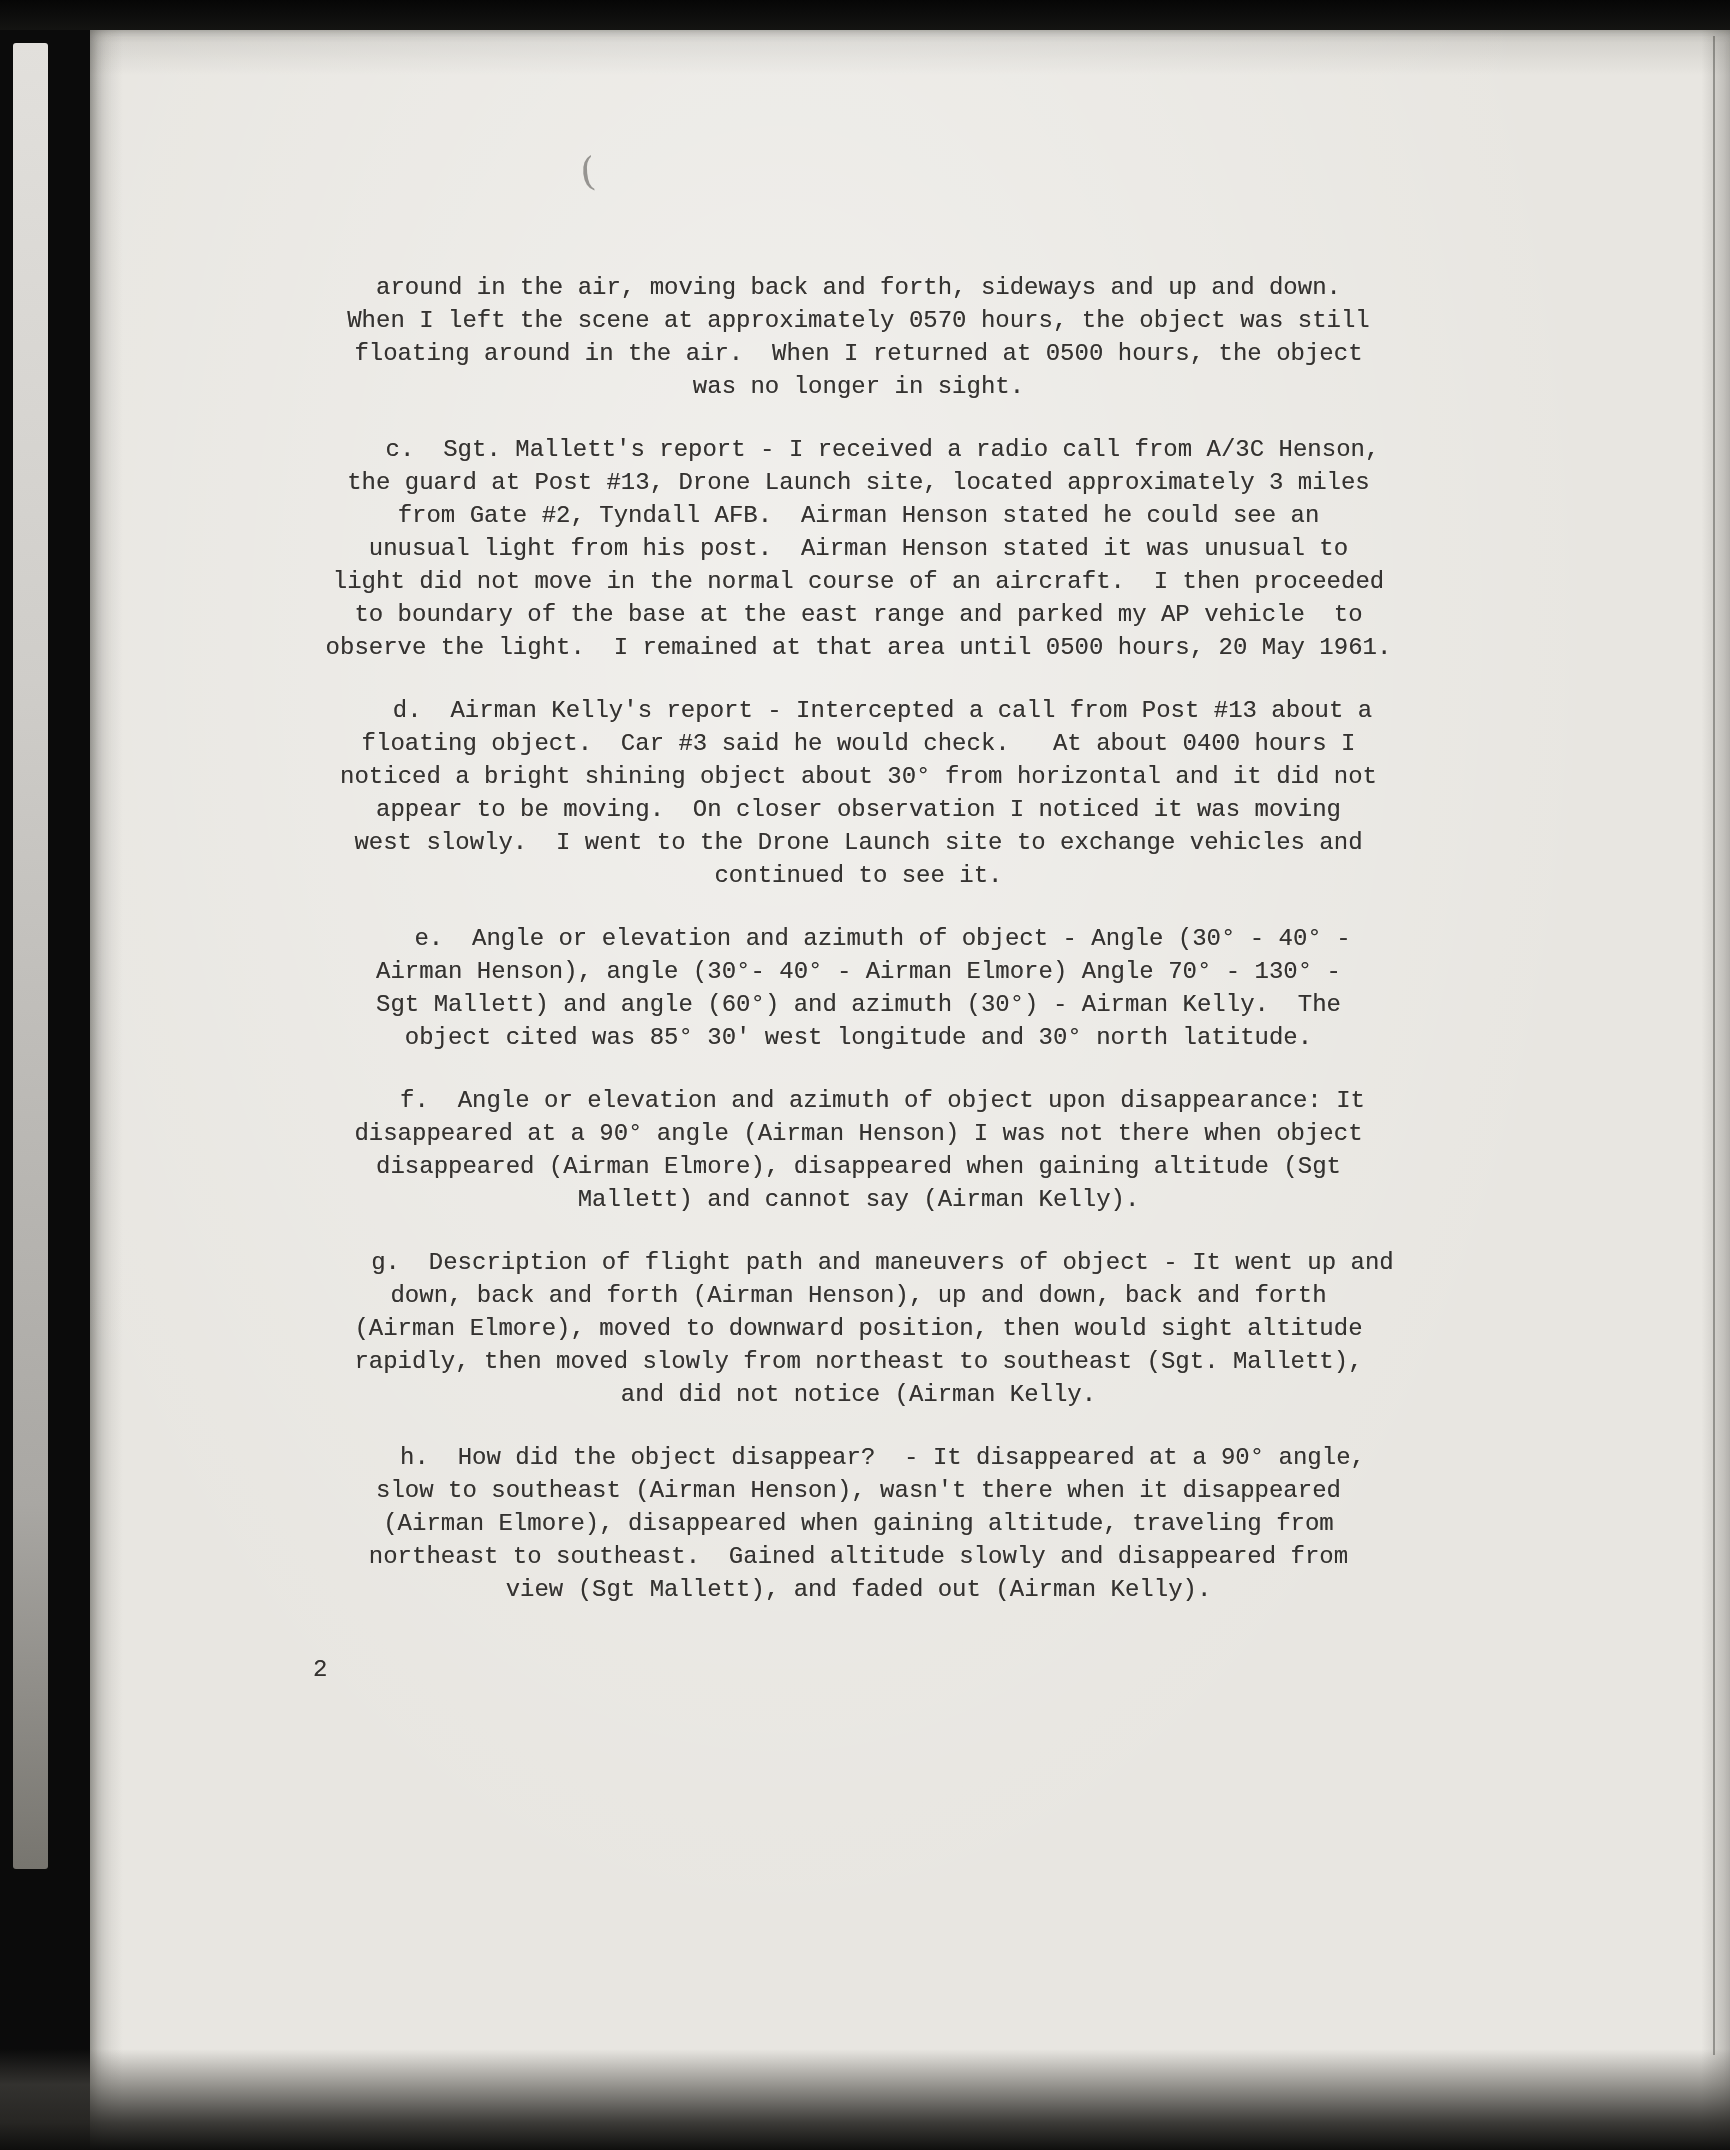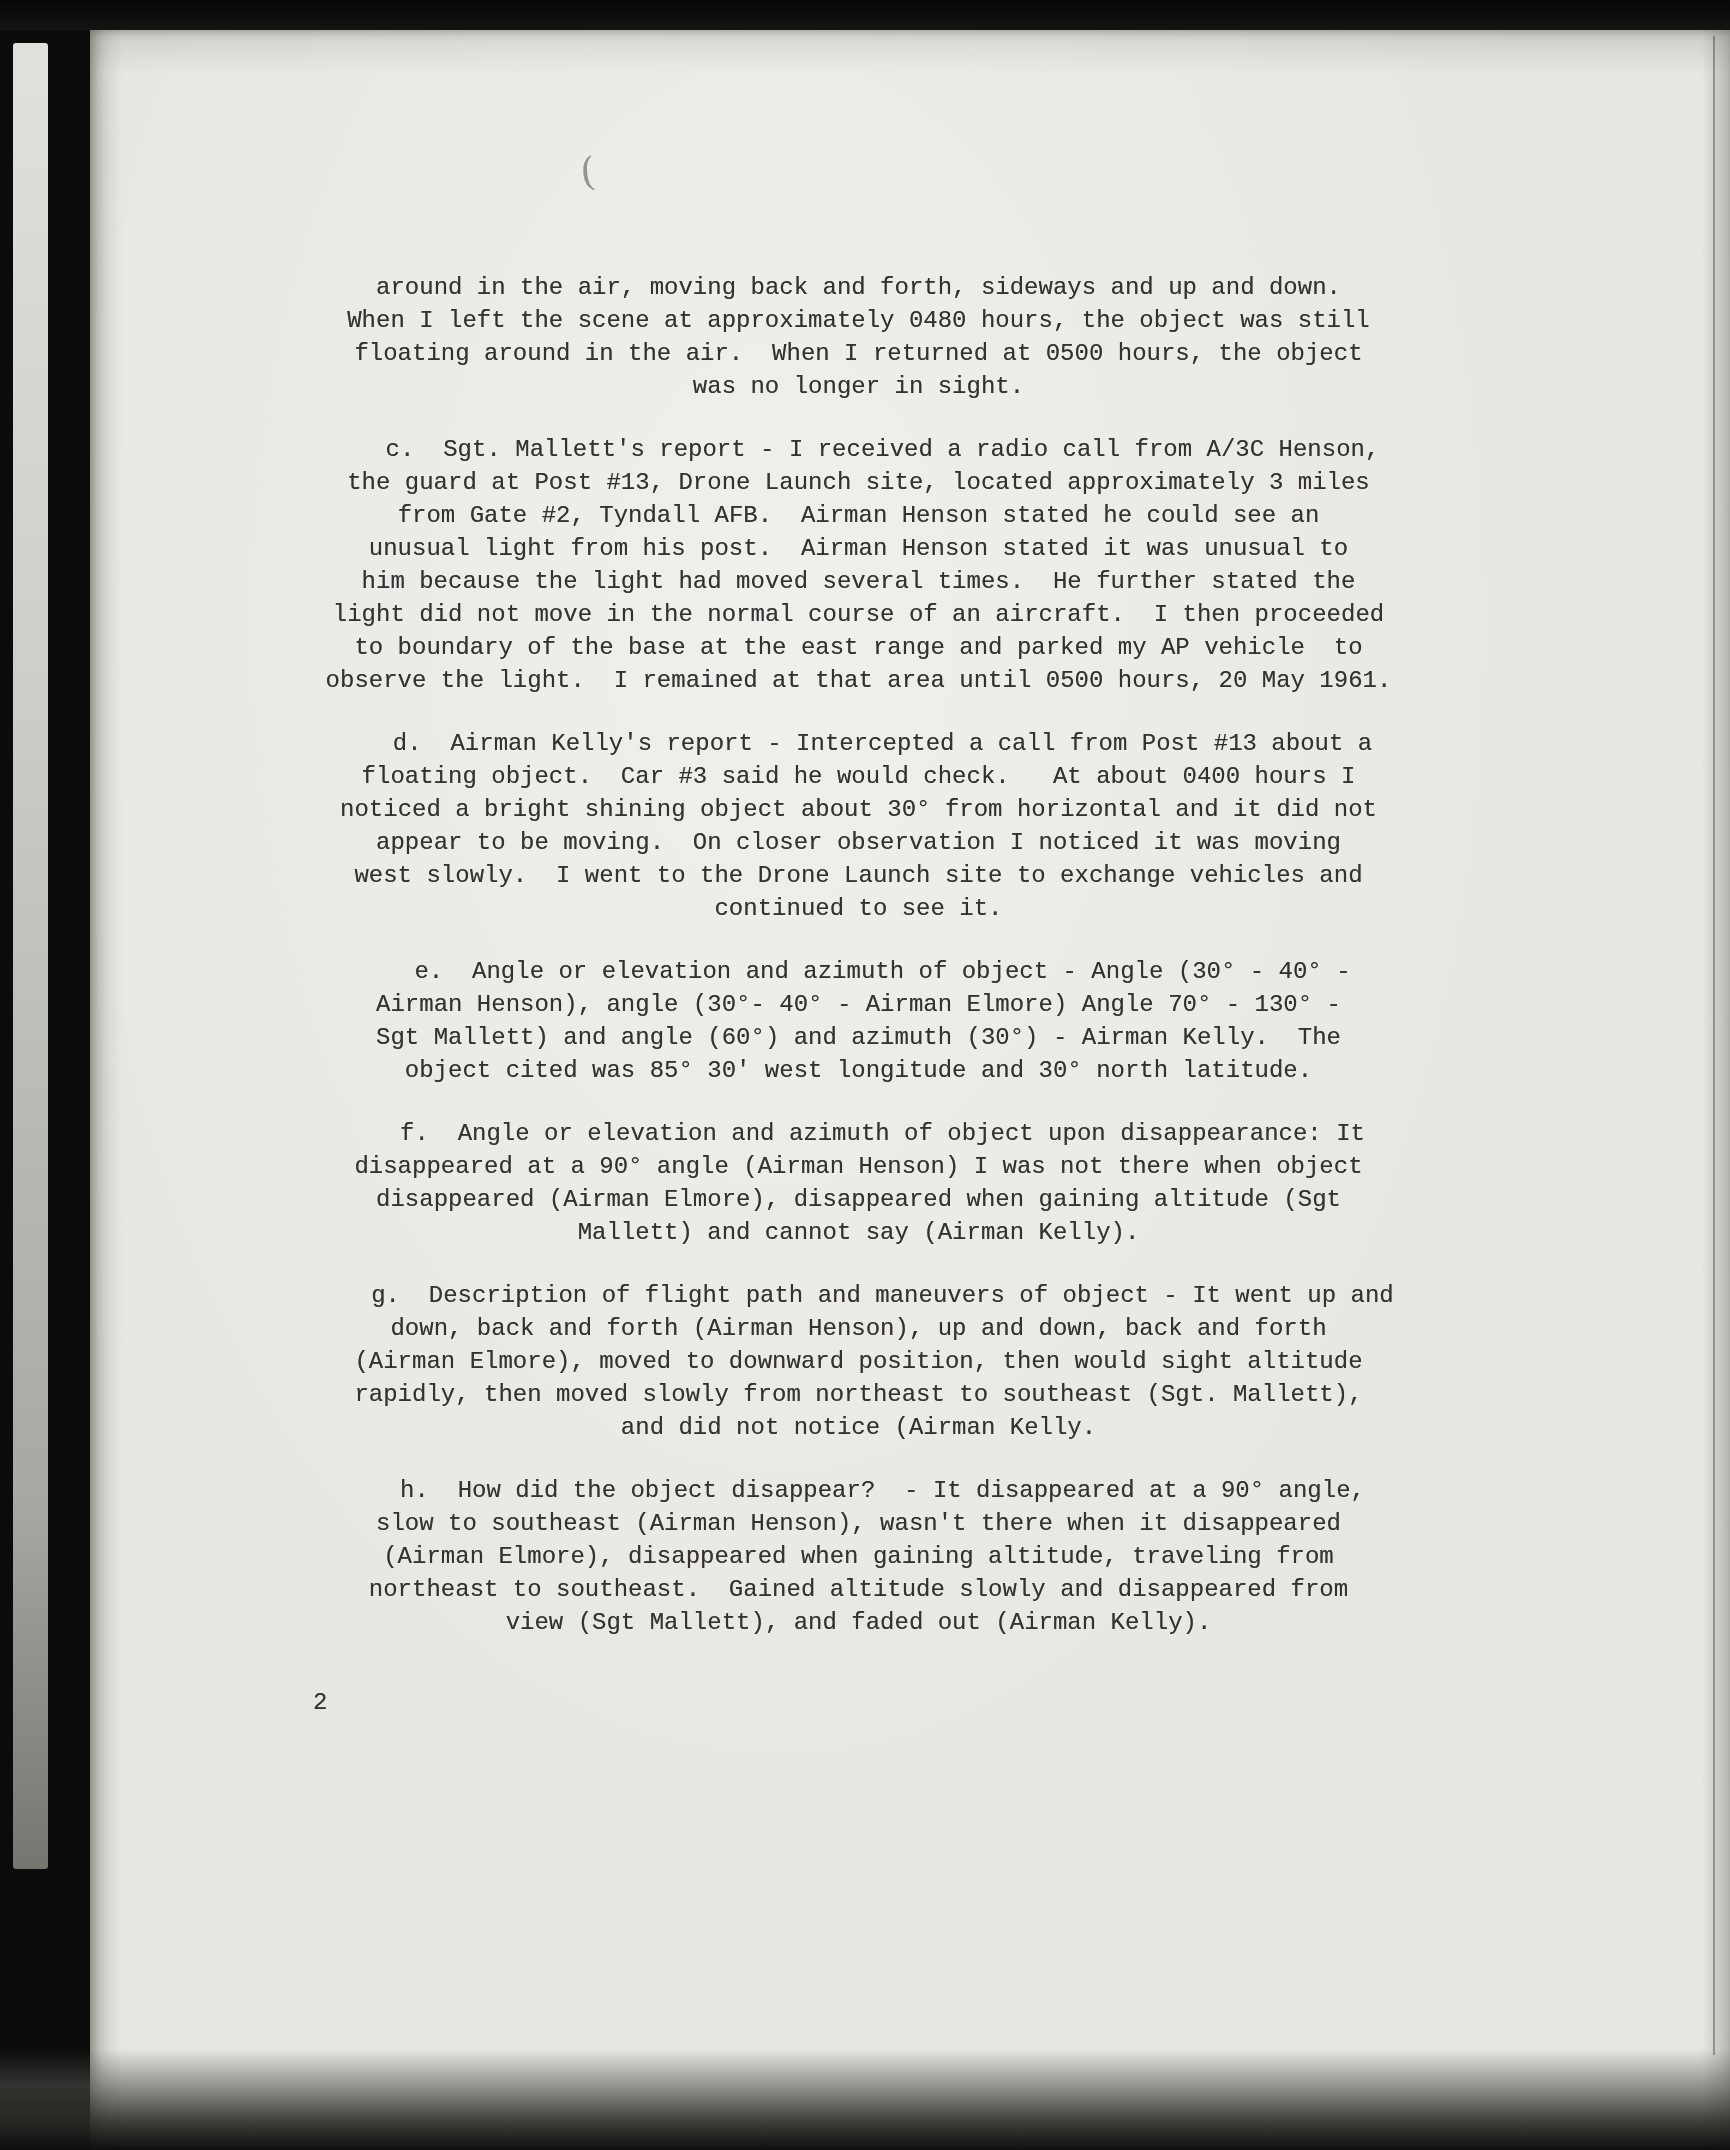--- a/index.html
+++ b/index.html
@@ -111,30 +111,29 @@
 <div class="paper"></div>
 <div class="edge-white-strip"></div>
 <div class="right-line"></div>
 
 <div class="pencil-mark">(</div>
 
 <div class="text-block">
   <div id="document-body">
       <div class="paragraph">
         <div class="line">around in the air, moving back and forth, sideways and up and down.</div>
-        <div class="line">When I left the scene at approximately 0480 hours, the object was still</div>
+        <div class="line">When I left the scene at approximately 0570 hours, the object was still</div>
         <div class="line">floating around in the air.  When I returned at 0500 hours, the object</div>
         <div class="line">was no longer in sight.</div>
       </div>
       <div class="paragraph indented">
         <div class="line">c.  Sgt. Mallett's report - I received a radio call from A/3C Henson,</div>
         <div class="line">the guard at Post #13, Drone Launch site, located approximately 3 miles</div>
         <div class="line">from Gate #2, Tyndall AFB.  Airman Henson stated he could see an</div>
         <div class="line">unusual light from his post.  Airman Henson stated it was unusual to</div>
-        <div class="line">him because the light had moved several times.  He further stated the</div>
         <div class="line">light did not move in the normal course of an aircraft.  I then proceeded</div>
         <div class="line">to boundary of the base at the east range and parked my AP vehicle  to</div>
         <div class="line">observe the light.  I remained at that area until 0500 hours, 20 May 1961.</div>
       </div>
       <div class="paragraph indented">
         <div class="line">d.  Airman Kelly's report - Intercepted a call from Post #13 about a</div>
         <div class="line">floating object.  Car #3 said he would check.   At about 0400 hours I</div>
         <div class="line">noticed a bright shining object about 30° from horizontal and it did not</div>
         <div class="line">appear to be moving.  On closer observation I noticed it was moving</div>
         <div class="line">west slowly.  I went to the Drone Launch site to exchange vehicles and</div>

